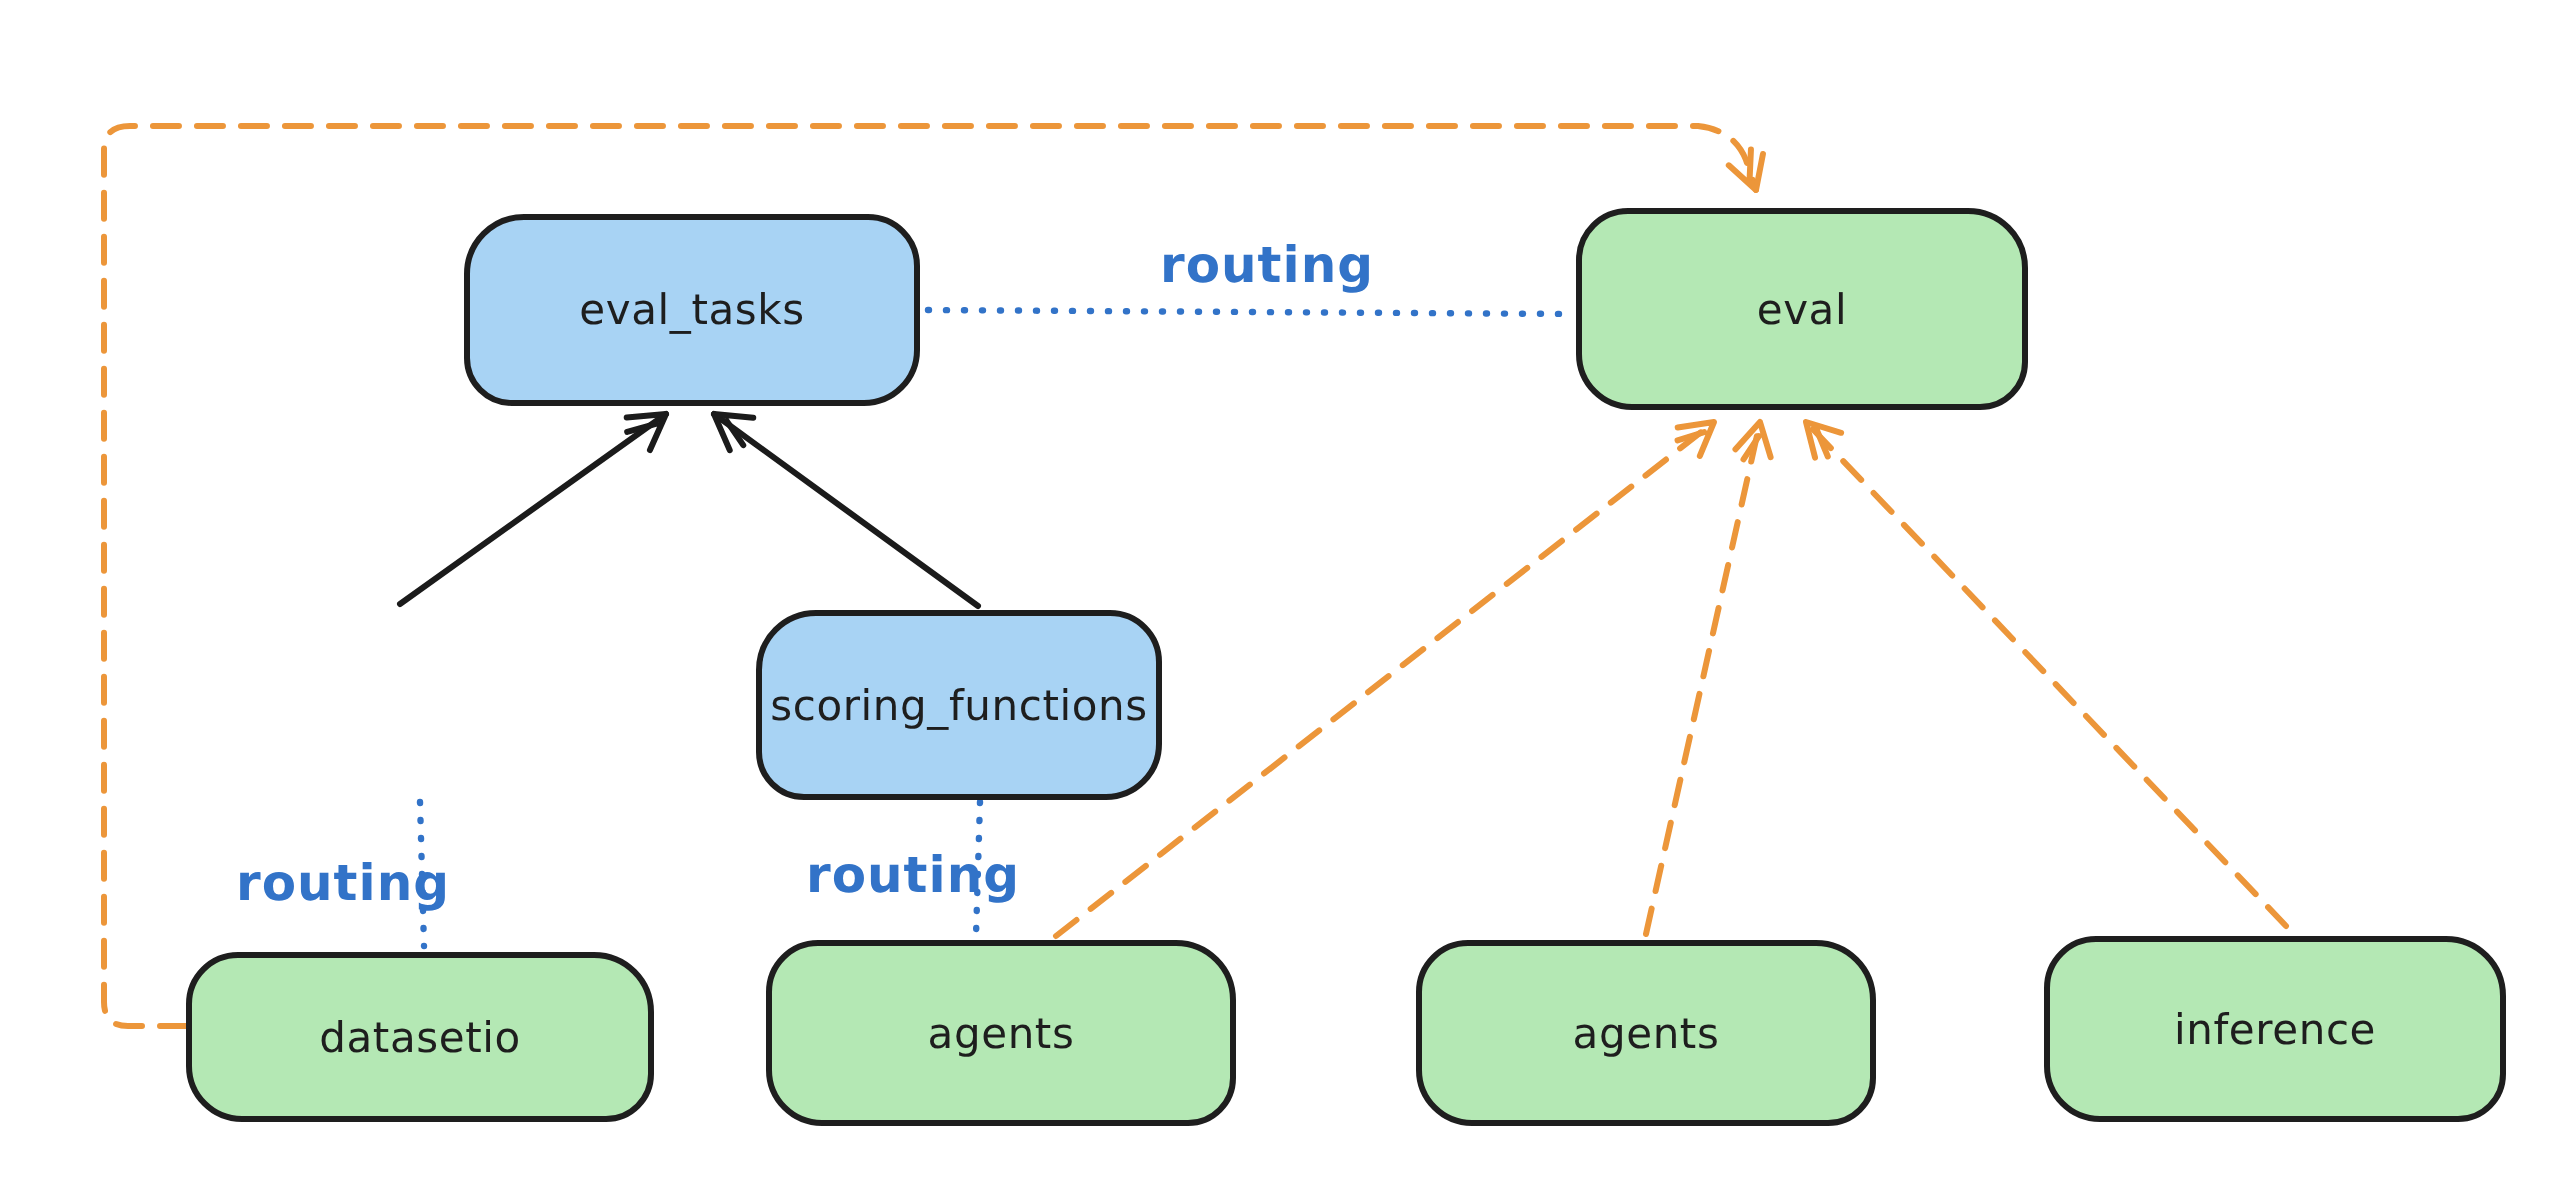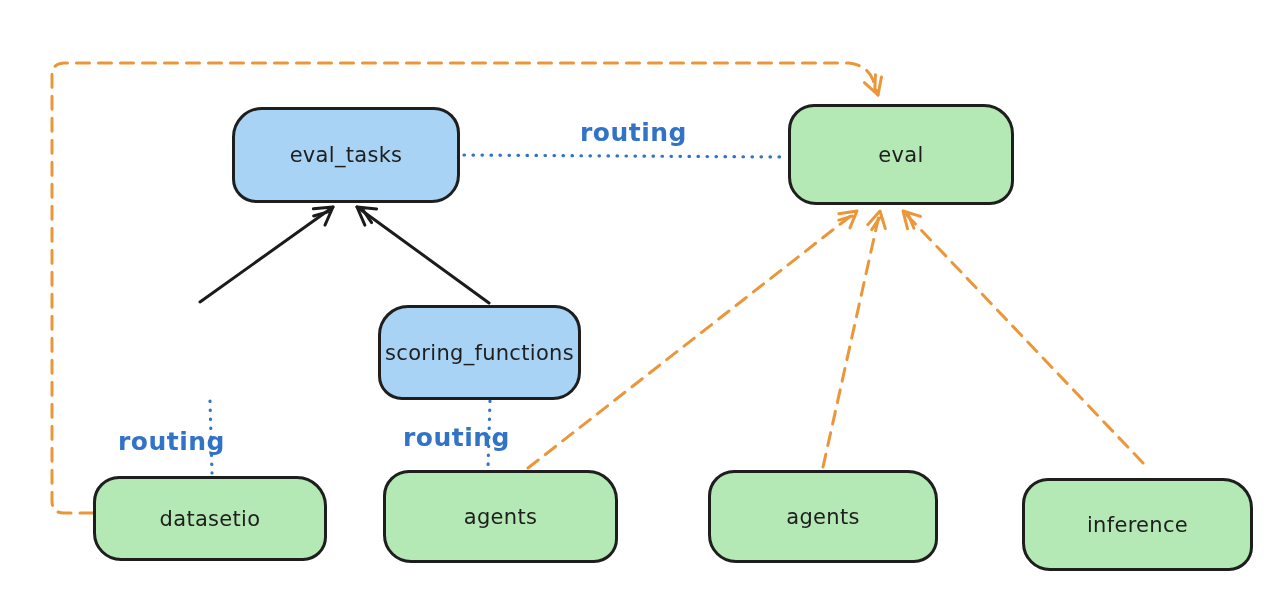--- a/index.html
+++ b/index.html
@@ -88,21 +88,21 @@
   </div>
   <div class="node green" style="left:93px; top:476px; width:234px; height:85px;">
     <span>datasetio</span>
   </div>
   <div class="node green" style="left:383px; top:470px; width:235px; height:93px;">
     <span>agents</span>
   </div>
   <div class="node green" style="left:708px; top:470px; width:230px; height:93px;text-align:center;">
     <span>agents</span>
   </div>
-  <div class="node green" style="left:1022px; top:468px; width:231px; height:93px;margin-top:10px;">
+  <div class="node green" style="left:1022px; top:468px; width:231px; height:93px;">
     <span>inference</span>
   </div>
 
   <div class="edge-label" style="left:580px; top:118px;">routing</div>
   <div class="edge-label" style="left:118px; top:427px;">routing</div>
   <div class="edge-label" style="left:403px; top:423px;">routing</div>
 
 </div>
 
 </body></html>

